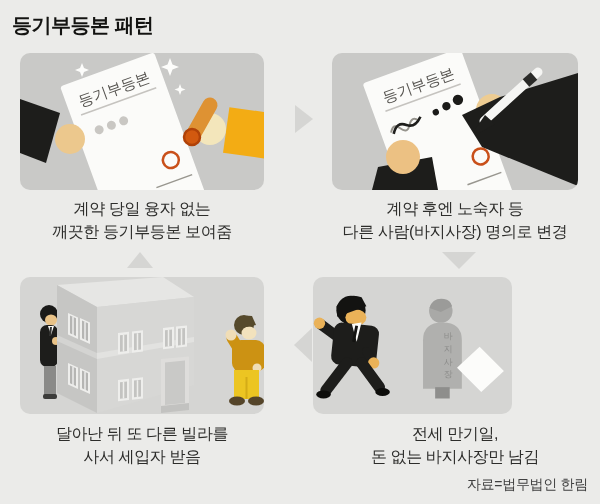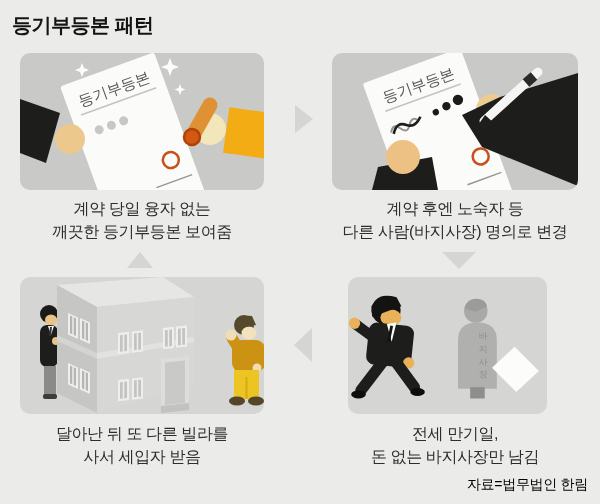--- a/index.html
+++ b/index.html
@@ -13,38 +13,38 @@
     font-size:20px;font-weight:700;color:#131311;letter-spacing:-0.5px;
   }
   .panel{
     position:absolute;width:244px;height:137px;border-radius:10px;overflow:hidden;
   }
   .panel svg{display:block;width:100%;height:100%;}
   .panel-top{background:#c9c9c7;}
   .panel-bottom{background:#d5d5d3;}
   .p1{left:20px;top:53px;}
   .p2{left:332px;top:53px;width:246px;}
-  .p3{left:348px;top:277px;width:199px;}
+  .p3{left:313px;top:277px;width:199px;}
   .p4{left:20px;top:277px;}
   .caption{
     position:absolute;width:300px;text-align:center;
     font-size:16px;line-height:23px;color:#2d2d2b;letter-spacing:-0.4px;
   }
   .c1{left:-8px;top:197px;}
   .c2{left:305px;top:197px;}
   .c3{left:305px;top:422px;}
   .c4{left:-8px;top:422px;}
   .arrow{position:absolute;width:0;height:0;}
   .arrow-right{left:295px;top:105px;border-top:14px solid transparent;border-bottom:14px solid transparent;border-left:18px solid #d5d5d3;}
   .arrow-down{left:442px;top:252px;border-left:17px solid transparent;border-right:17px solid transparent;border-top:17px solid #d5d5d3;}
   .arrow-left{left:294px;top:328px;border-top:17px solid transparent;border-bottom:17px solid transparent;border-right:18px solid #d5d5d3;}
   .arrow-up{left:127px;top:252px;border-left:13px solid transparent;border-right:13px solid transparent;border-bottom:16px solid #d5d5d3;}
   .source{
     position:absolute;right:12px;top:476px;
-    font-size:14px;color:#000000;letter-spacing:-0.3px;margin-left:32px;
+    font-size:14px;color:#404040;letter-spacing:-0.3px;margin-left:32px;
   }
   svg text{font-family:"Liberation Sans","DejaVu Sans",sans-serif;}
 </style>
 </head>
 <body>
 
 <div class="page">
 
   <h1 class="title">등기부등본 패턴</h1>
 

